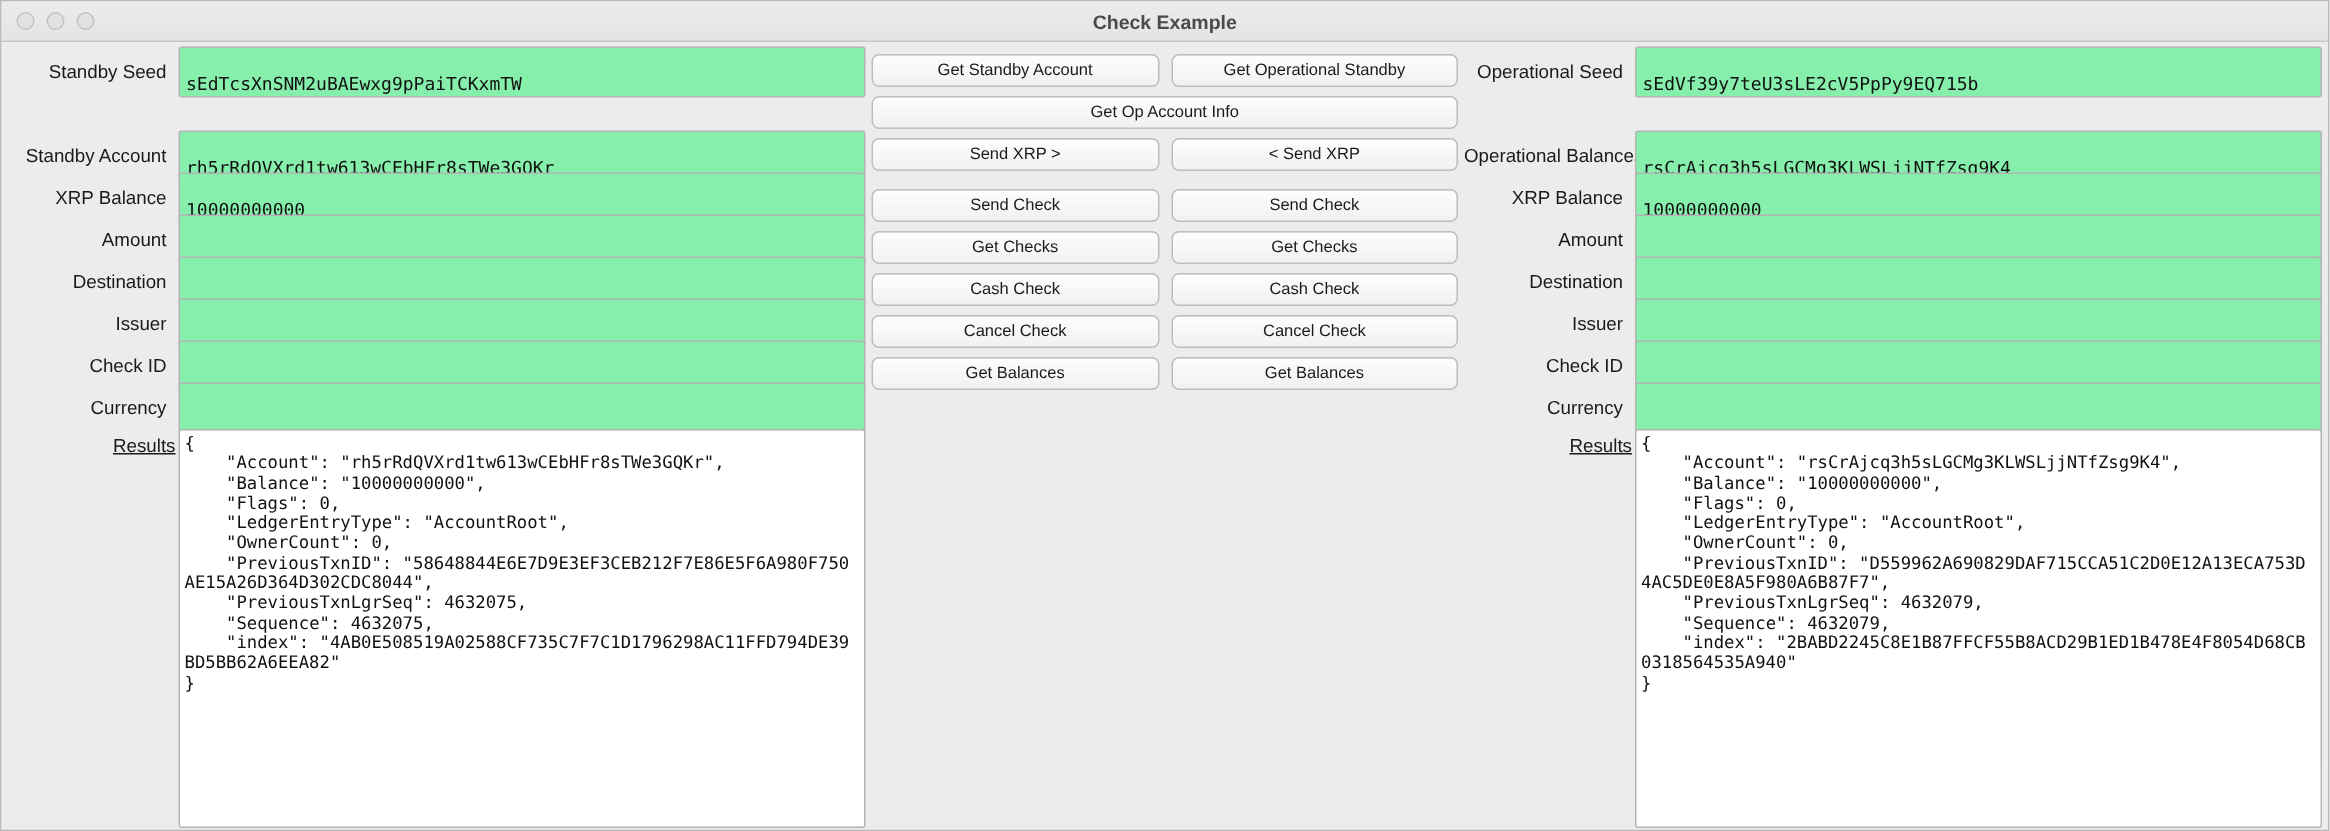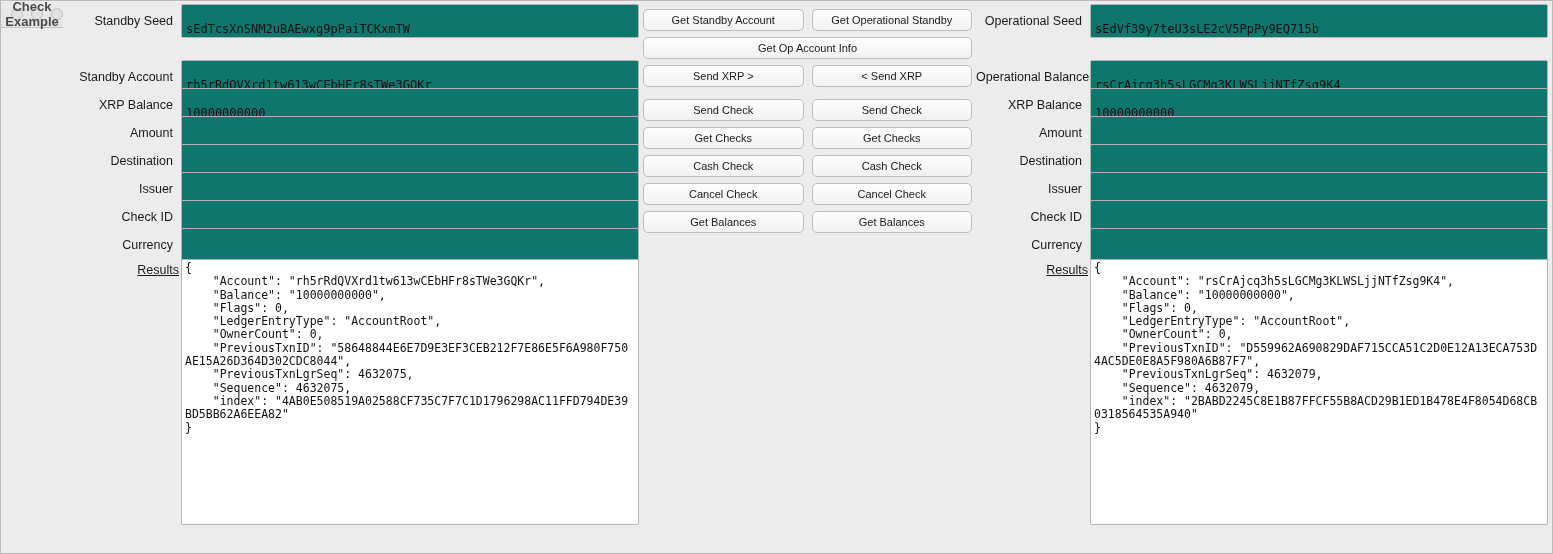--- a/index.html
+++ b/index.html
@@ -8,21 +8,21 @@
     background: #ececec;
     font-family: "Liberation Sans", sans-serif;
   }
   body {
     width: 1553px; height: 554px;
     overflow: hidden;
   }
   .window {
     width: 1553px; height: 554px;
     background: #ececec;
-    display: flex; flex-direction: row;
+    display: flex; flex-direction: column;
     border: 1px solid #b9b9b9;
     justify-content: flex-end;
   }
   
   .titlebar {
     height: 27px;
     background: linear-gradient(#ececec, #e4e4e4);
     border-bottom: 1px solid #c6c6c6;
     display: flex; align-items: center;
     position: relative;
@@ -75,21 +75,21 @@
     color: #1a1a1a;
     text-align: right;
     padding-right: 8px;
     white-space: nowrap;
   }
   .col-left .lbl { width: 114px; flex: 0 0 114px; }
   .col-right .lbl { width: 114px; flex: 0 0 114px; }
   .fld {
     flex: 1;
     height: 22px;
-    background: #0f766e;
+    background: #86efac;
     border: 1px solid #b4b4b4;
     border-radius: 2px;
     font-family: "DejaVu Sans Mono", monospace;
     font-size: 12px;
     color: #111;
     padding: 16px 4px;
     line-height: 16px;
     white-space: nowrap;
     overflow: hidden;
   }

